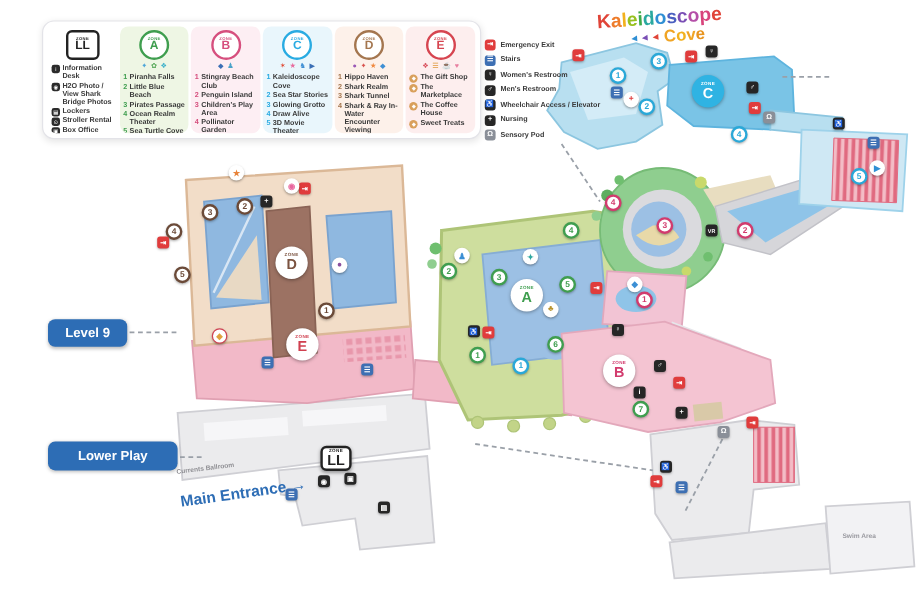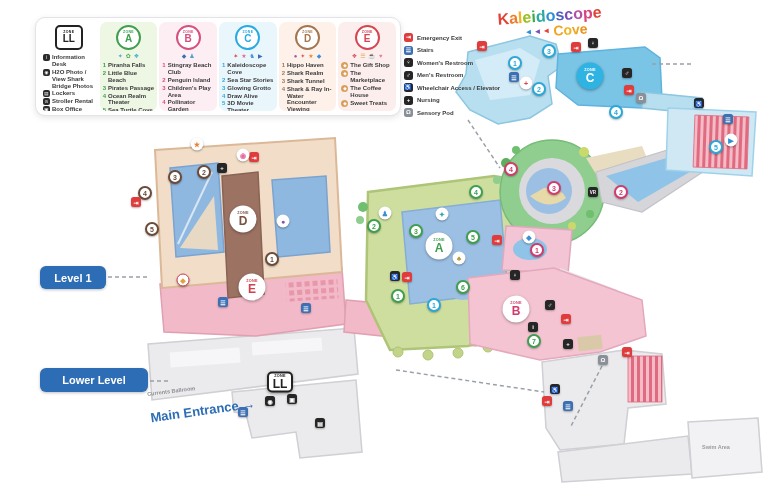--- a/index.html
+++ b/index.html
@@ -396,22 +396,22 @@
     <div class="logo-row2">
       <div class="fish">
           <span style="color: rgb(47, 143, 212);">◄</span>
           <span style="color: rgb(122, 79, 181);">◄</span>
           <span style="color: rgb(224, 68, 56);">◄</span>
         </div>
       <div class="logo-c"><span style="color: rgb(240, 164, 36);">C</span><span style="color: rgb(242, 177, 30);">o</span><span style="color: rgb(240, 164, 36);">v</span><span style="color: rgb(232, 148, 30);">e</span></div>
     </div>
   </div>
 
-  <div class="lvl-btn" style="left:40px;top:266px;width:66px;height:23px;">Level 1</div>
-  <div class="lvl-btn" style="left:40px;top:368px;width:108px;height:24px;">Lower Level</div>
+  <div class="lvl-btn" style="left:40px;top:266px;width:66px;height:23px;">Level 9</div>
+  <div class="lvl-btn" style="left:40px;top:368px;width:108px;height:24px;">Lower Play</div>
 
   <div class="markers">
       <div class="mk mk-a" style="border-color: rgb(63, 158, 79); color: rgb(63, 158, 79); left: 398px; top: 296px;">1</div>
       <div class="mk mk-a" style="border-color: rgb(63, 158, 79); color: rgb(63, 158, 79); left: 374px; top: 226px;">2</div>
       <div class="mk mk-a" style="border-color: rgb(63, 158, 79); color: rgb(63, 158, 79); left: 416px; top: 231px;">3</div>
       <div class="mk mk-a" style="border-color: rgb(63, 158, 79); color: rgb(63, 158, 79); left: 476px; top: 192px;">4</div>
       <div class="mk mk-a" style="border-color: rgb(63, 158, 79); color: rgb(63, 158, 79); left: 473px; top: 237px;">5</div>
       <div class="mk mk-a" style="border-color: rgb(63, 158, 79); color: rgb(63, 158, 79); left: 463px; top: 287px;">6</div>
       <div class="mk mk-a" style="border-color: rgb(63, 158, 79); color: rgb(63, 158, 79); left: 534px; top: 341px;">7</div>
       <div class="mk mk-a" style="border-color: rgb(210, 59, 110); color: rgb(210, 59, 110); left: 537px; top: 250px;">1</div>

